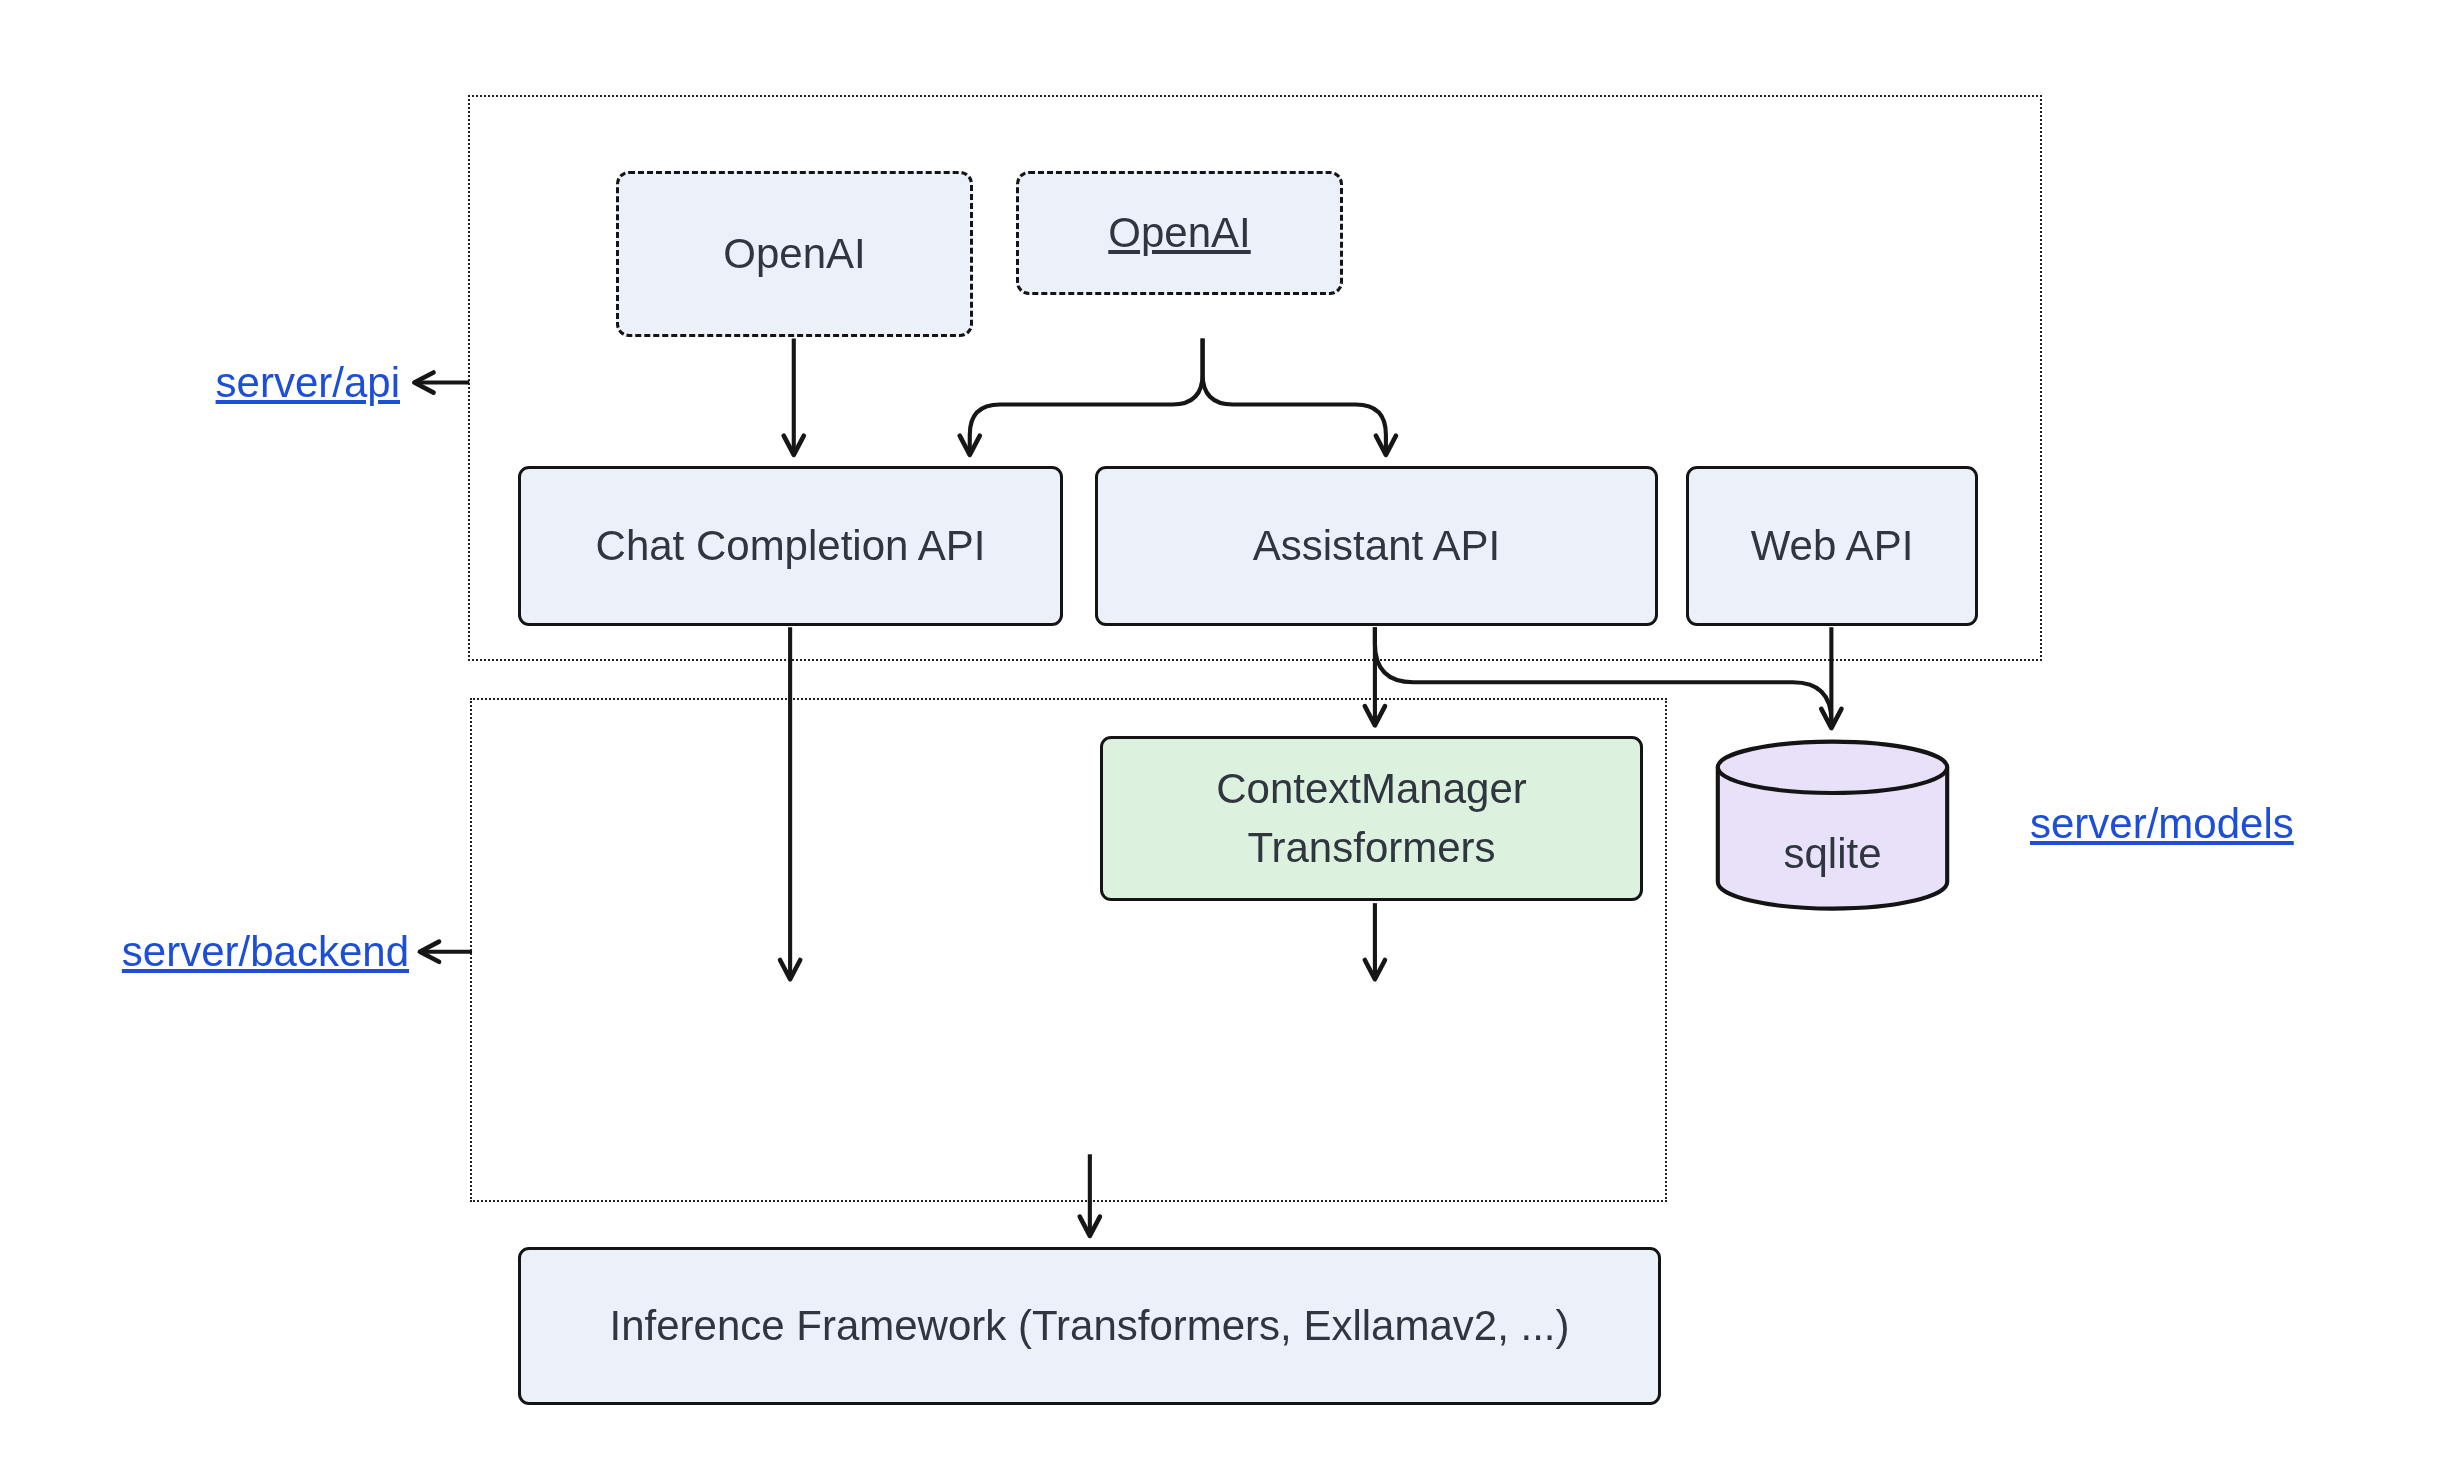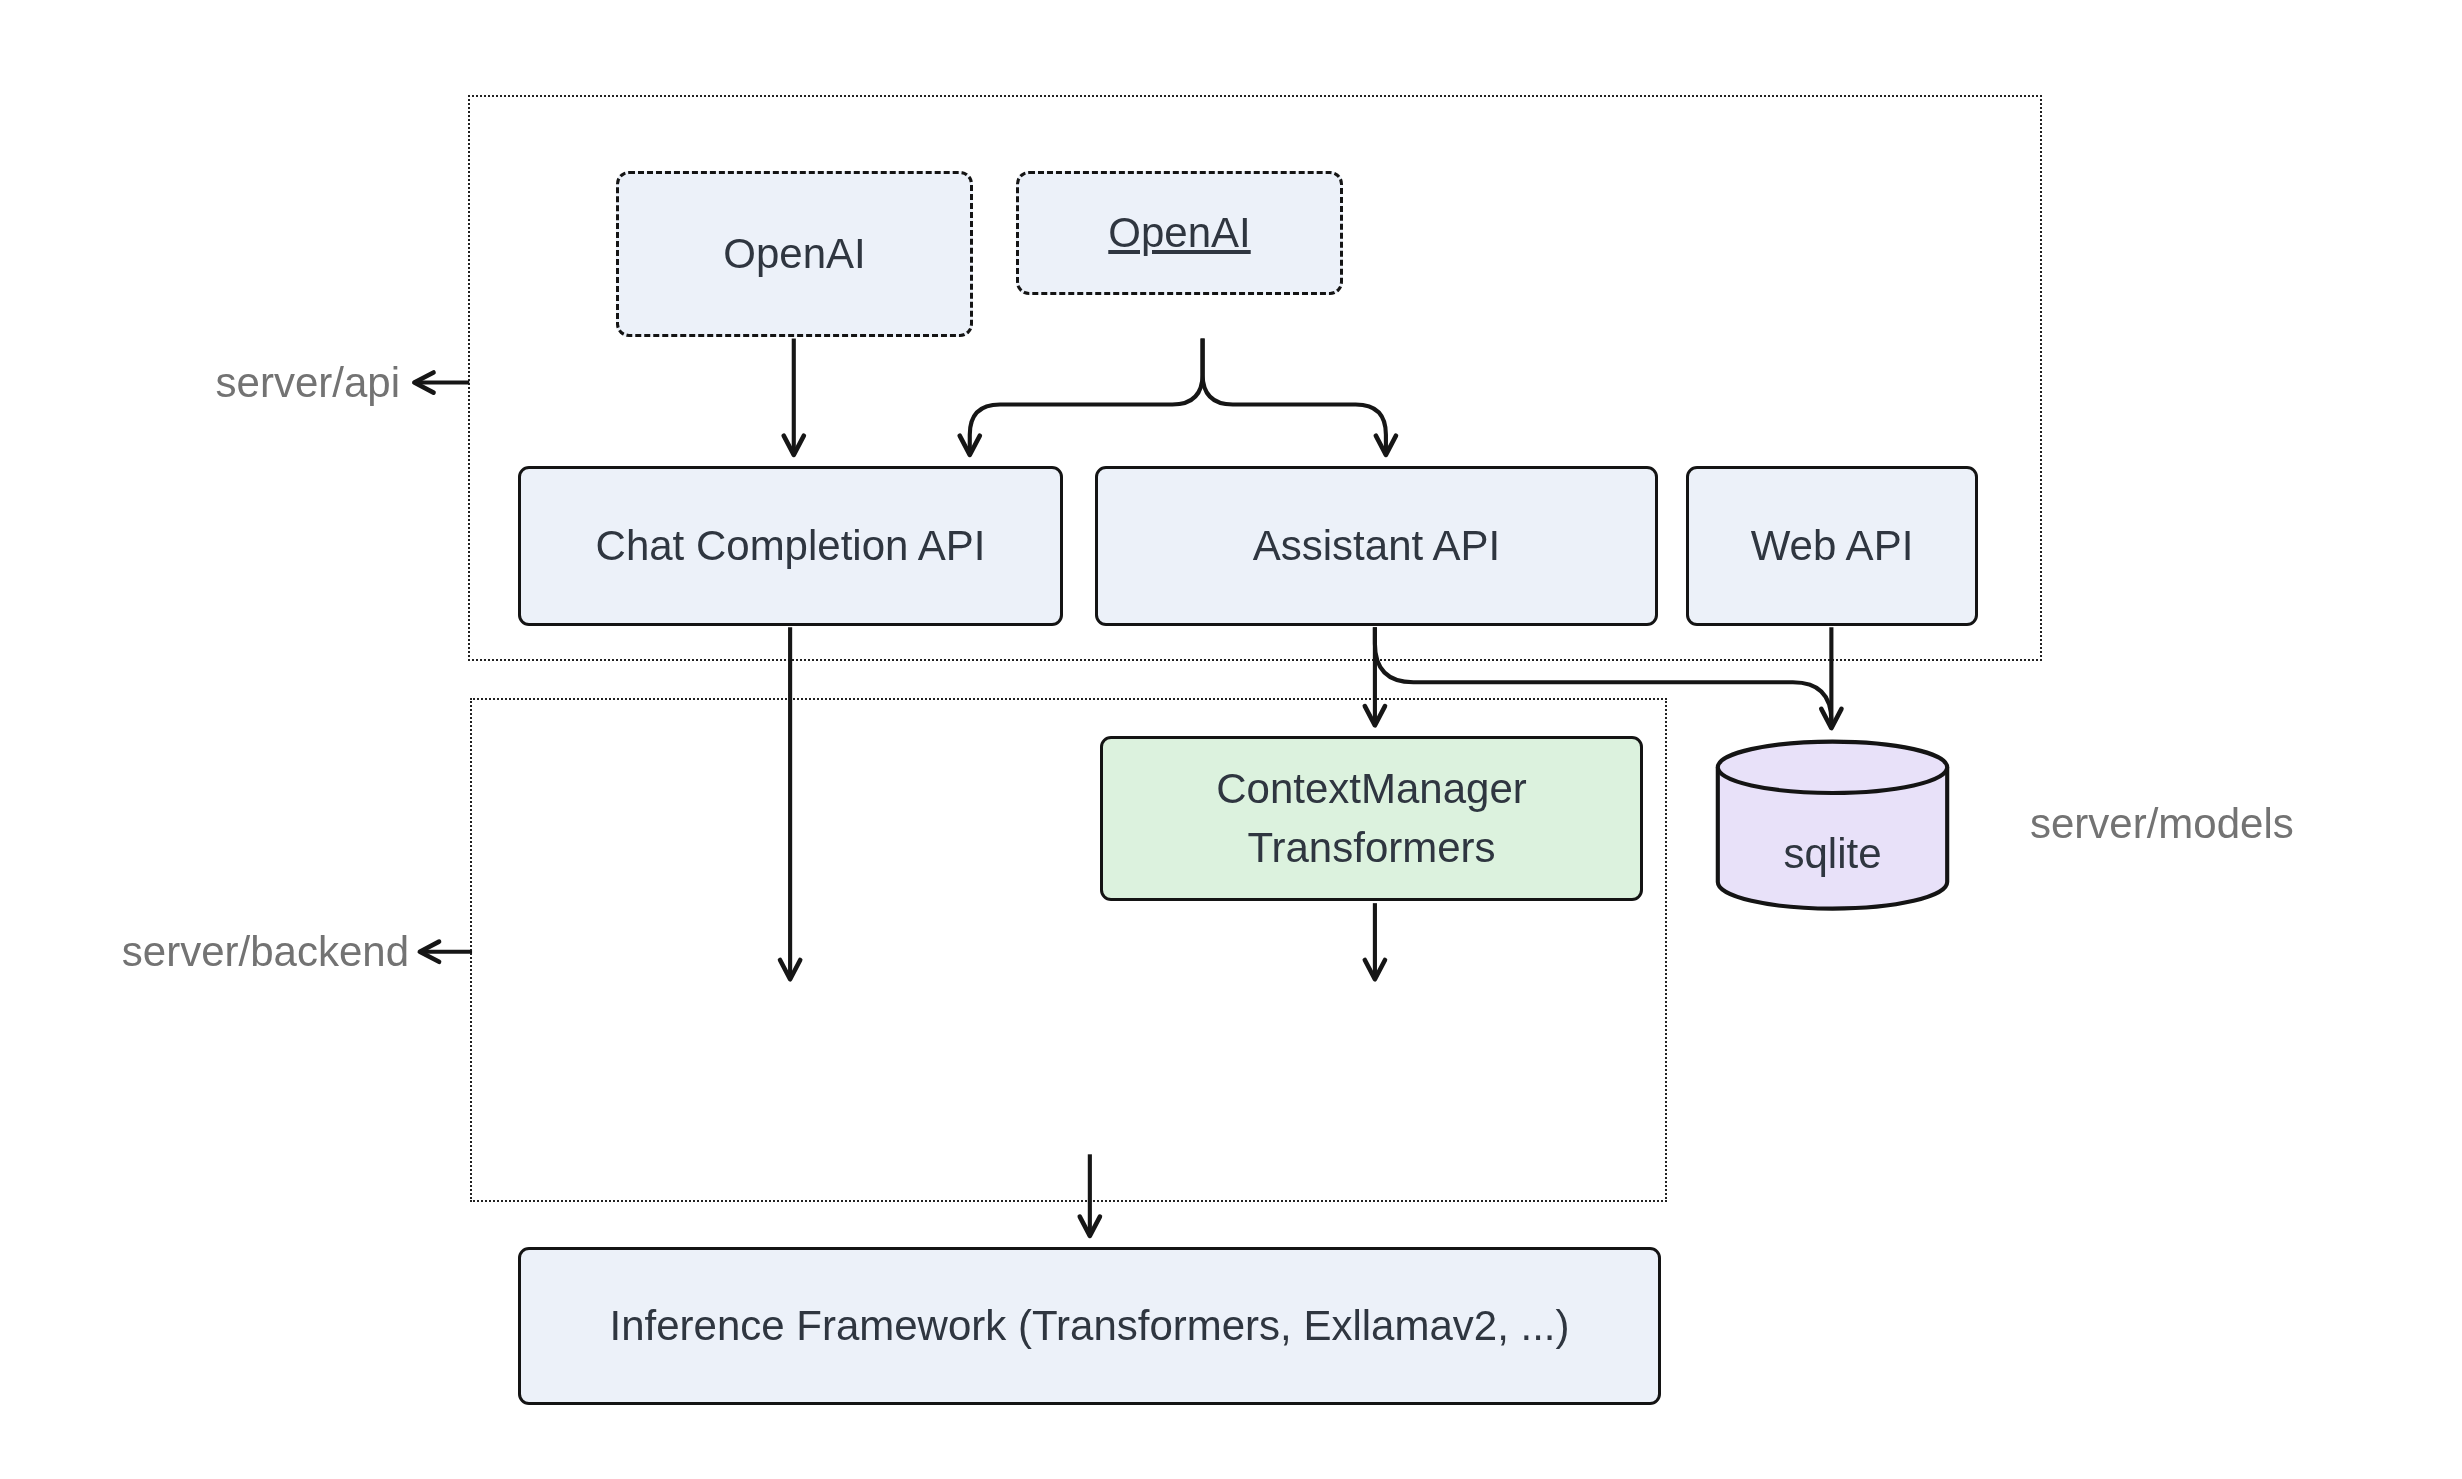--- a/index.html
+++ b/index.html
@@ -25,22 +25,23 @@
     line-height:1.4;
     text-align:center;
     box-sizing:border-box;
     white-space:pre-line;
   }
   .node.dashed{border-style:dashed;border-radius:13px;}
   .side-label{
     position:absolute;
     font-size:42px;
     line-height:51px;
-    color:#737373;
+    color:#1d4ed8;
     white-space:nowrap;
+    text-decoration:underline;
   }
   .right-align{text-align:right;}
   .edge-layer{position:absolute;left:0;top:0;pointer-events:none;}
   .cyl{position:absolute;}
   .cyl-label{
     position:absolute;
     font-size:42px;
     text-align:center;
     color:#2f3640;
   }

